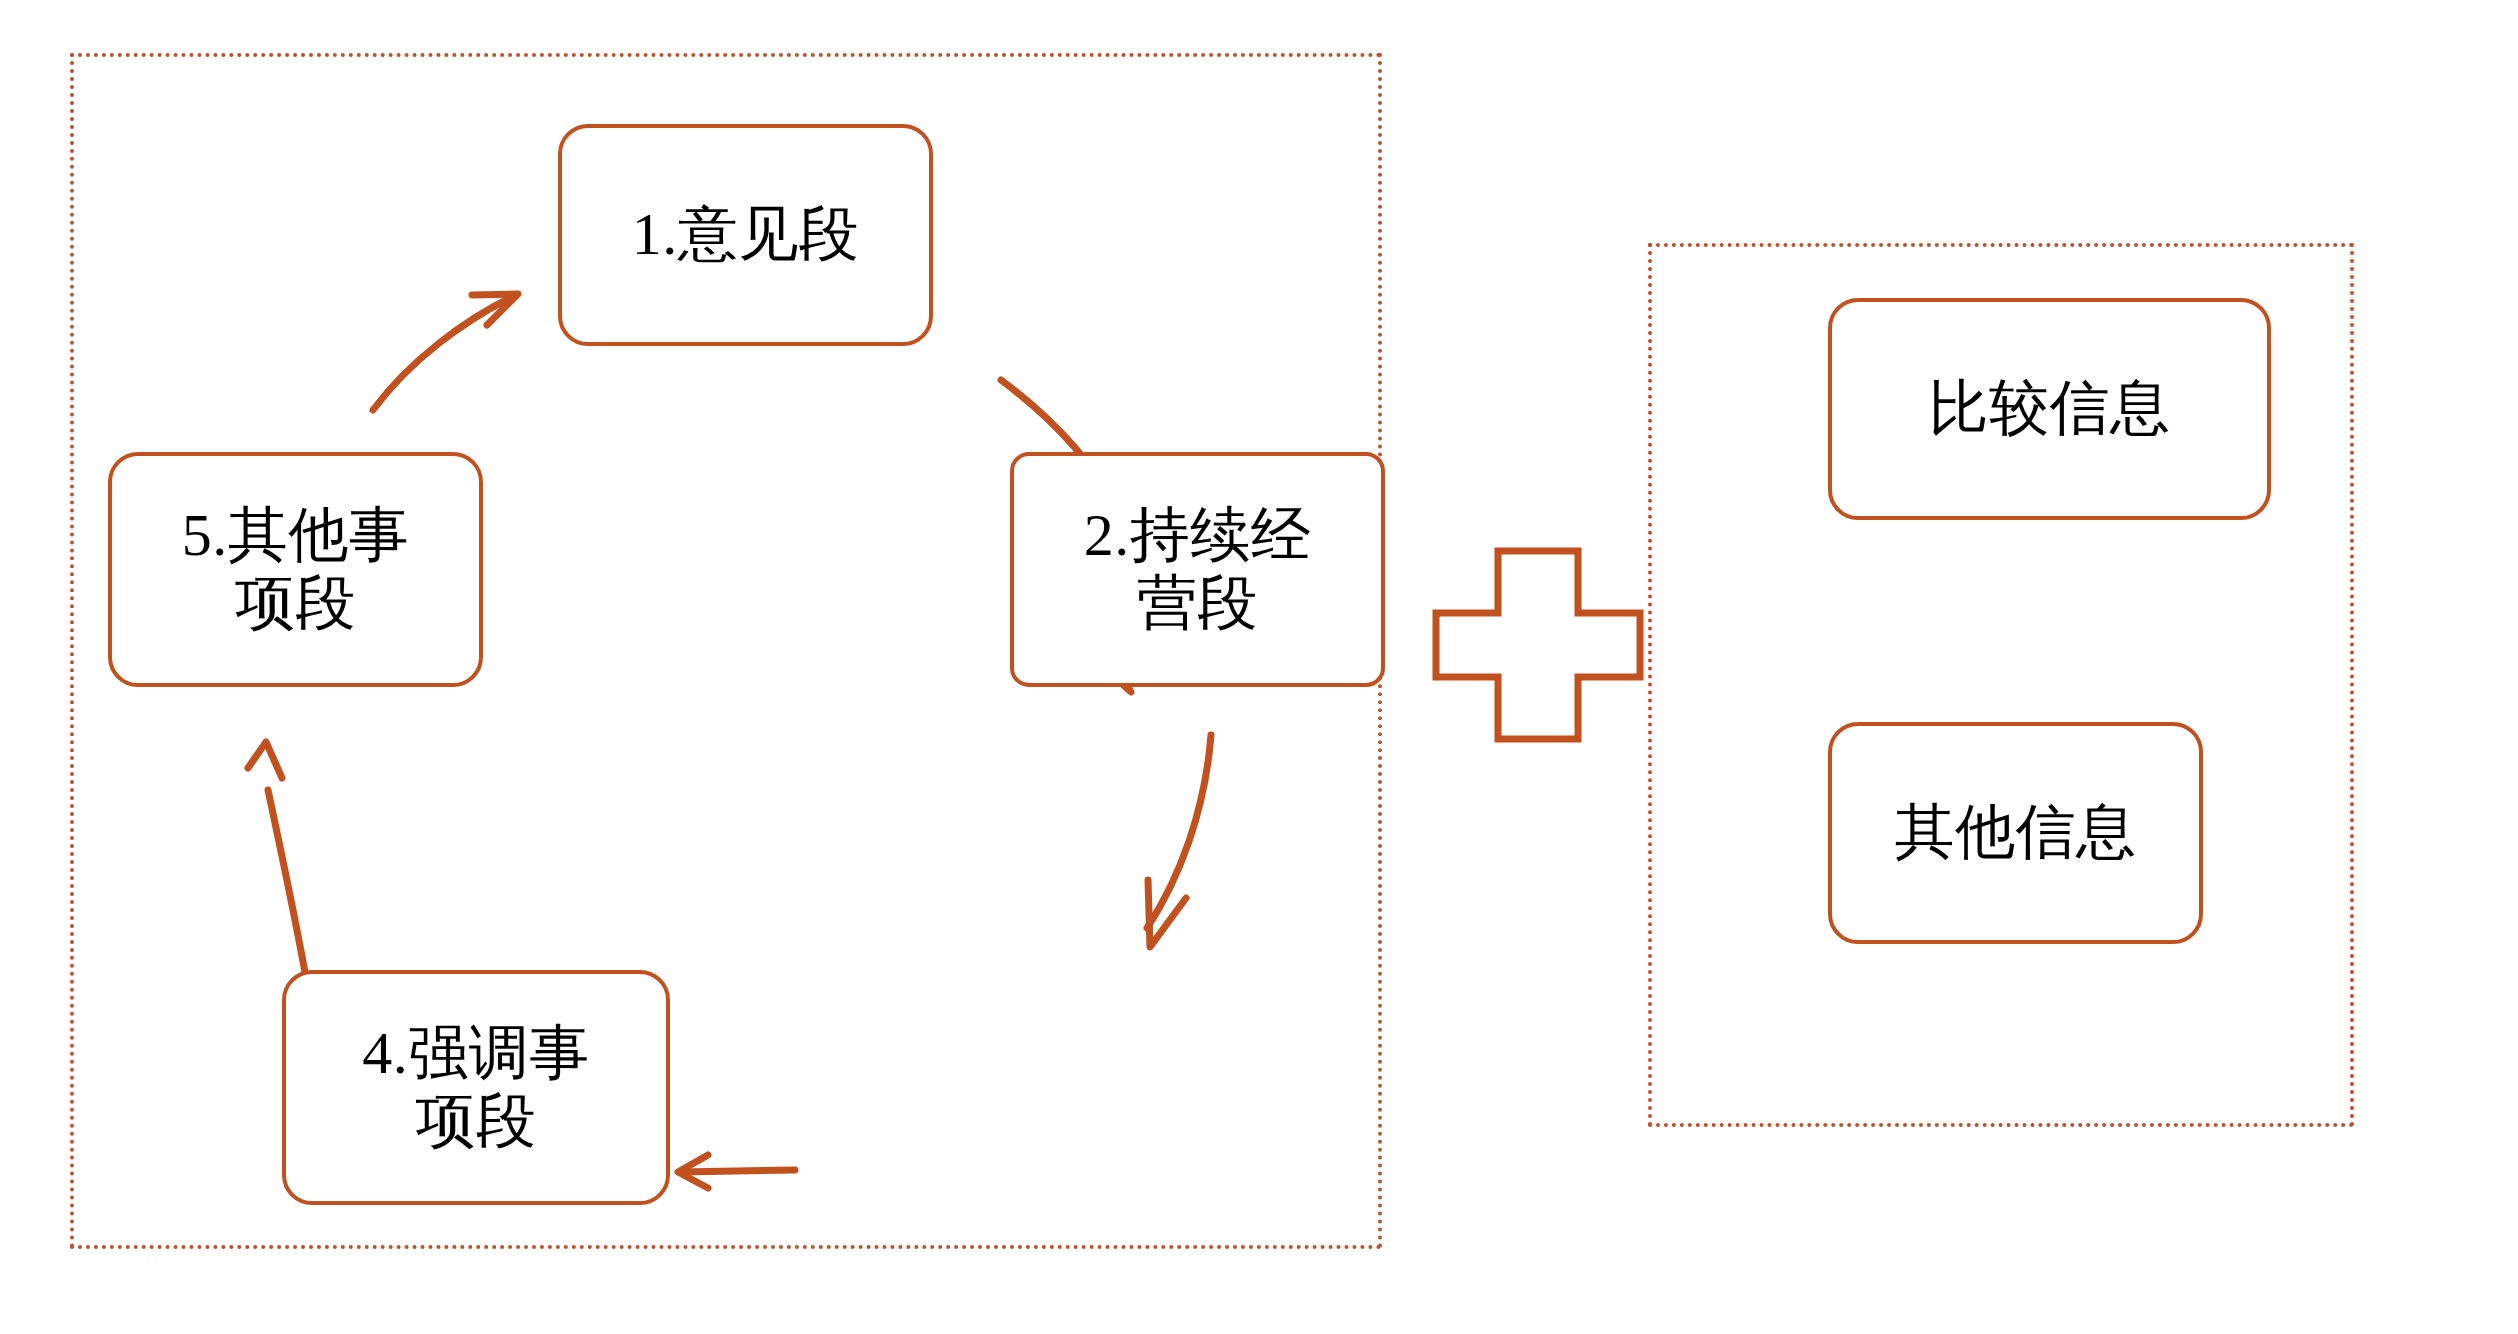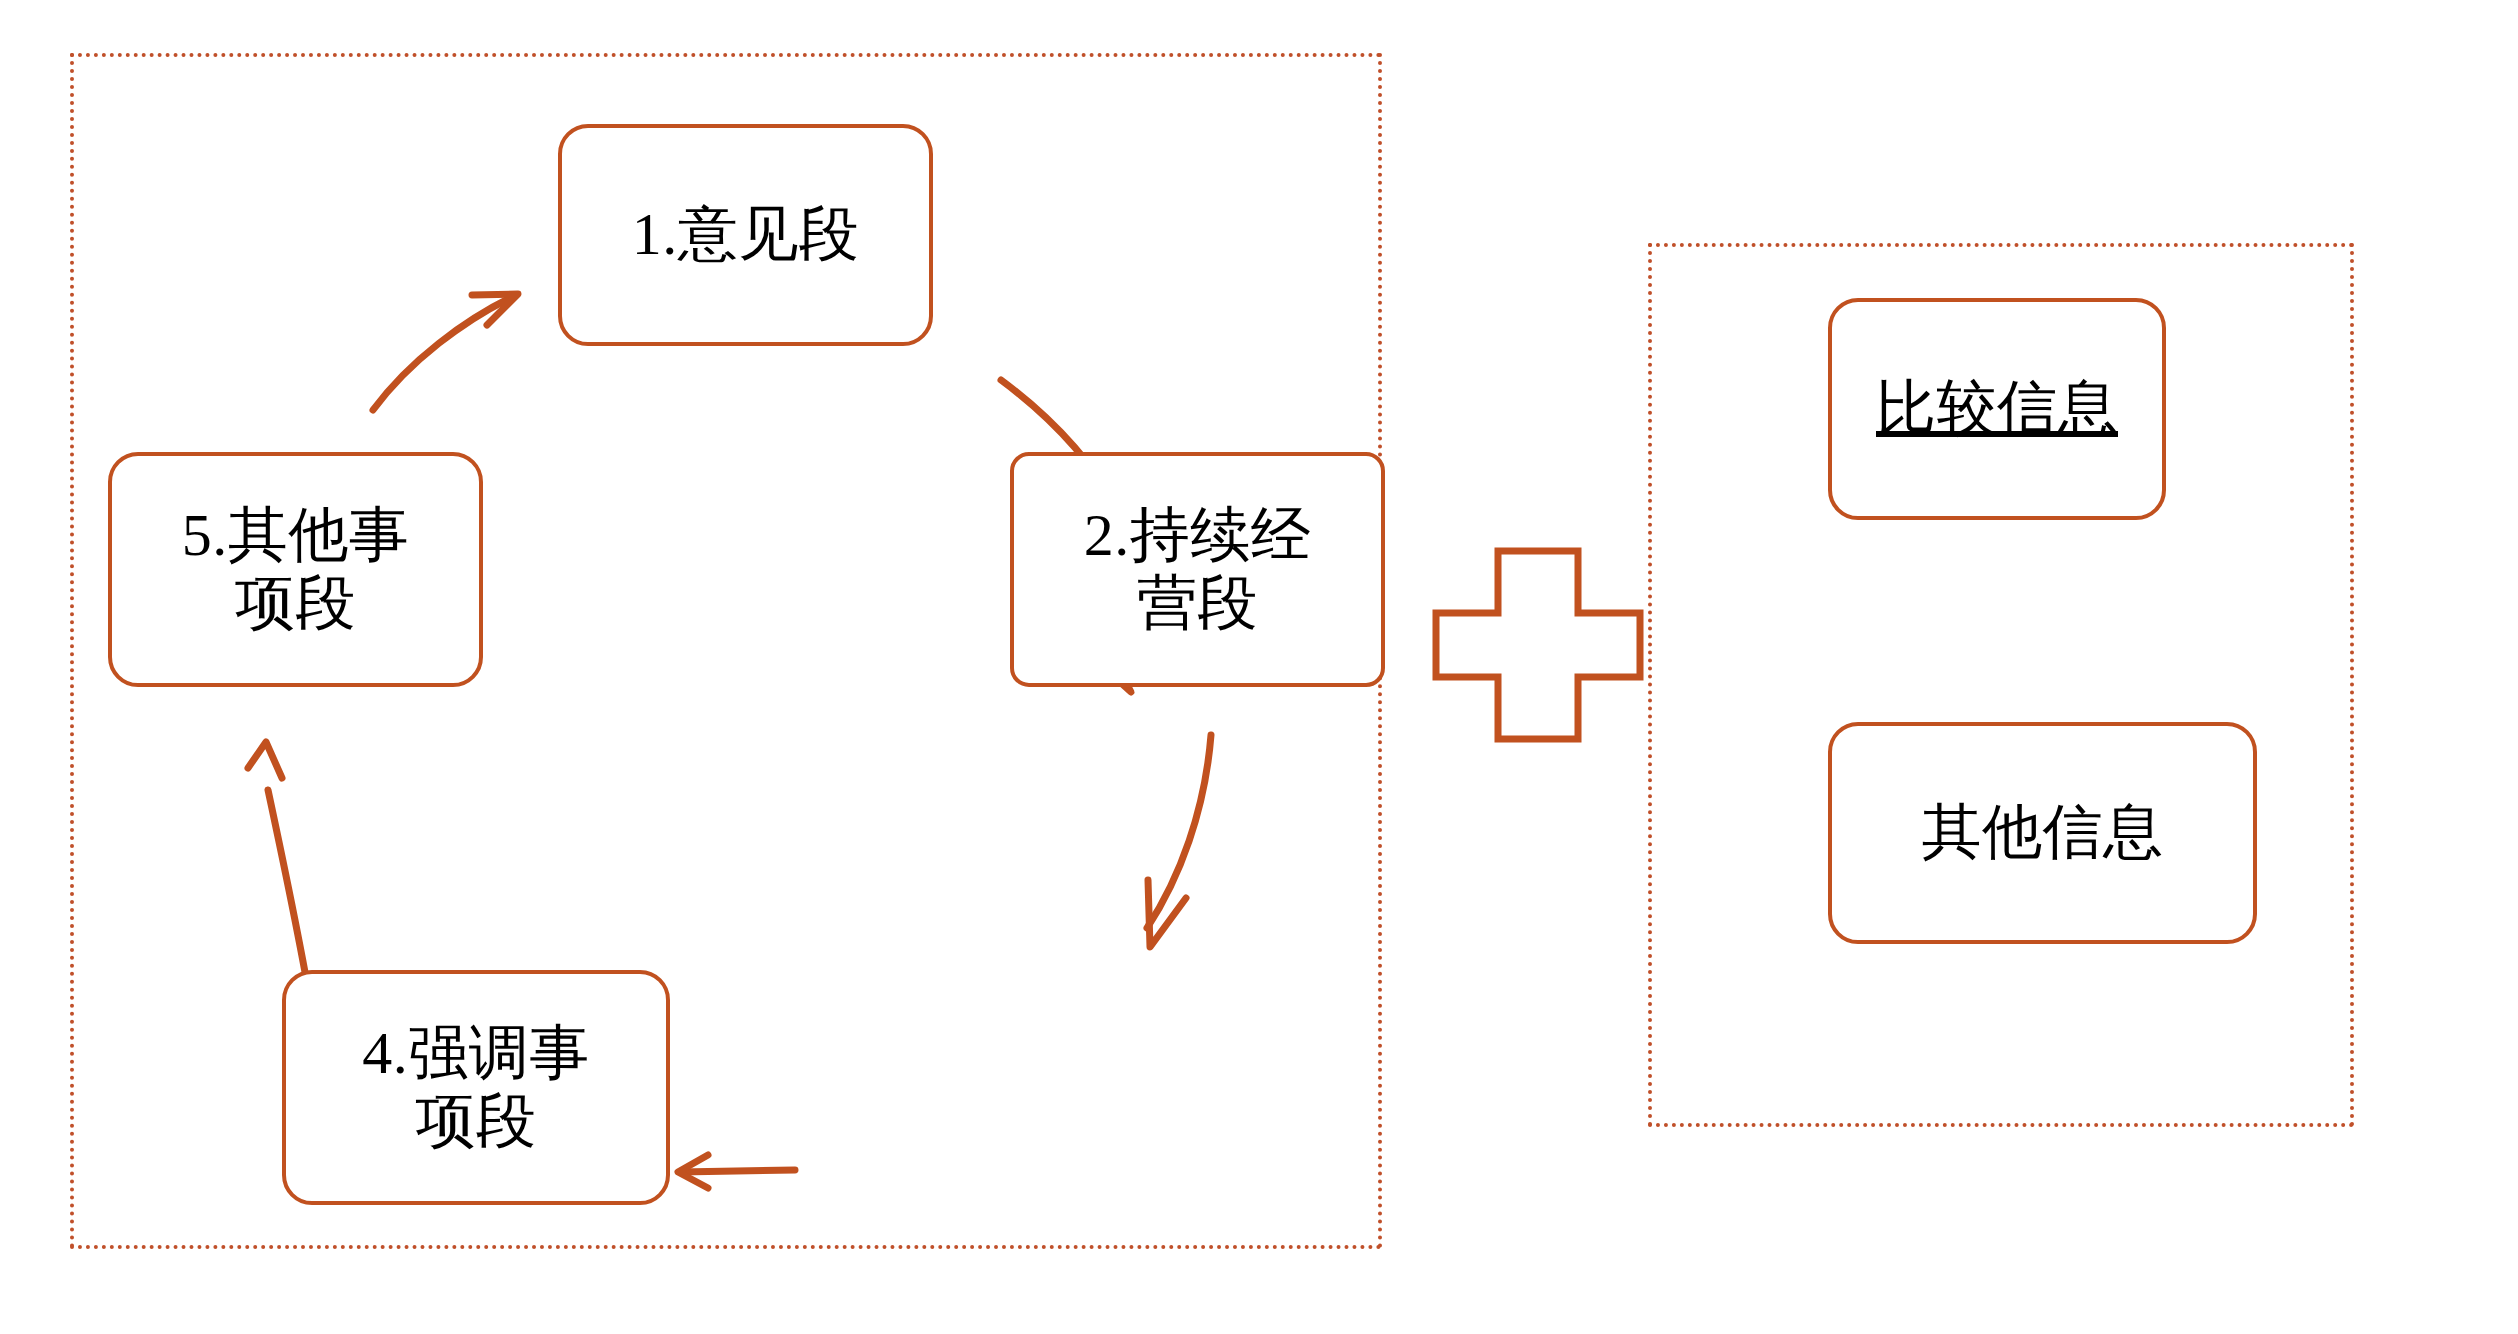--- a/index.html
+++ b/index.html
@@ -59,22 +59,22 @@
   }
 
   
   #node-1 { left: 558px;  top: 124px; width: 375px; height: 222px; }
   #node-2 { left: 1010px; top: 452px; width: 375px; height: 235px; border-radius: 19px; }
   #node-3 { left: 840px;  top: 975px; width: 375px; height: 235px; }
   #node-4 { left: 282px;  top: 970px; width: 388px; height: 235px; }
   #node-5 { left: 108px;  top: 452px; width: 375px; height: 235px; text-align: center; }
 
   
-  #node-compare { left: 1828px; top: 298px; width: 338px; height: 222px; text-decoration: underline; }
-  #node-other   { left: 1828px; top: 722px; width: 429px; height: 222px; }
+  #node-compare { left: 1828px; top: 298px; width: 443px; height: 222px; }
+  #node-other   { left: 1828px; top: 722px; width: 375px; height: 222px; }
 
   
   #plus-connector {
     position: absolute;
     left: 1428px;
     top: 545px;
     width: 220px;
     height: 200px;
   }
 

